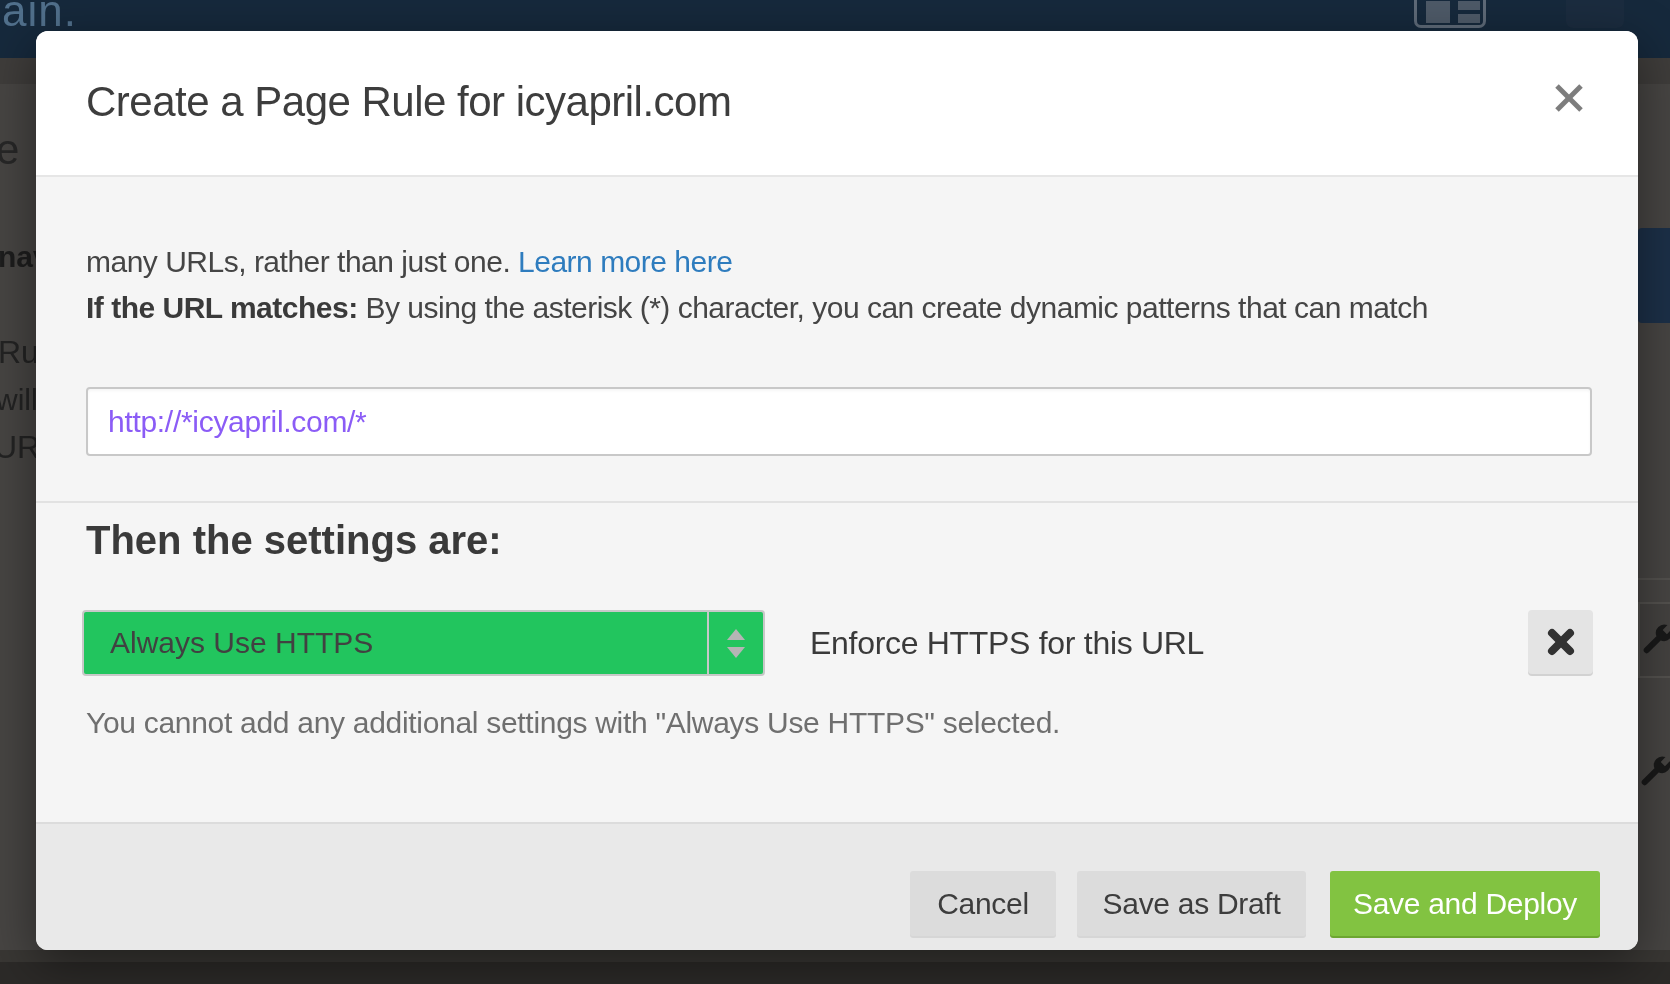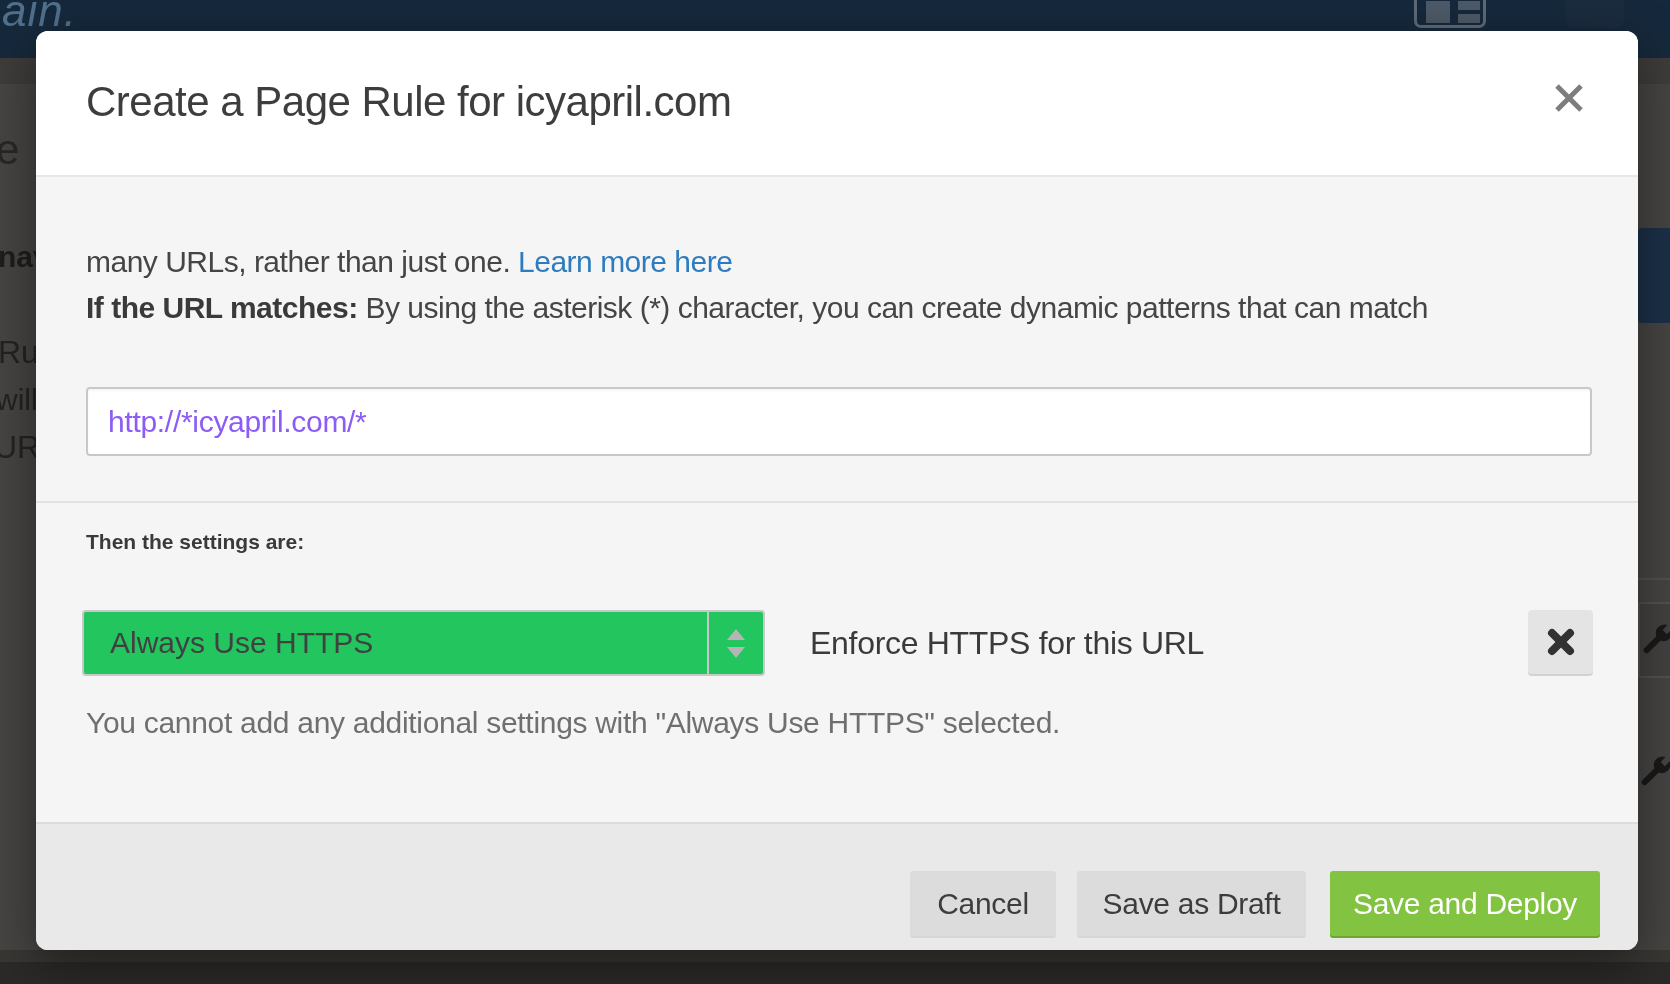--- a/index.html
+++ b/index.html
@@ -1,21 +1,21 @@
 <!DOCTYPE html>
 <html><head>
 <meta charset="utf-8">
 <style>
   * { margin:0; padding:0; box-sizing:border-box; }
   html,body { width:1670px; height:984px; overflow:hidden; }
   body { font-family:"Liberation Sans", sans-serif; position:relative; background:#474543; }
 
   
   .backdrop { position:absolute; inset:0; background:#474543; }
-  .navbar { position:absolute; left:0; top:0; width:1670px; height:58px; background:#16293c; overflow:hidden;font-style:italic; }
+  .navbar { position:absolute; left:0; top:0; width:1670px; height:58px; background:#16293c; overflow:hidden; }
   .navbar-partial { position:absolute; left:2px; top:-14px; font-size:44px; color:#51708c; letter-spacing:1px; }
   .nav-layout-icon { position:absolute; left:1414px; top:-16px; width:72px; height:44px;
       border:3px solid #5e6a78; border-radius:7px; }
   .nav-layout-icon .sq  { position:absolute; left:9px;  top:14px; width:24px; height:22px; background:#4e5a68; }
   .nav-layout-icon .b1  { position:absolute; left:41px; top:14px; width:22px; height:9px;  background:#4e5a68; }
   .nav-layout-icon .b2  { position:absolute; left:41px; top:27px; width:22px; height:9px;  background:#4e5a68; }
   .nav-ghost-icon { position:absolute; left:1566px; top:-12px; width:58px; height:40px; background:#1b2c3f; border-radius:7px; }
 
   .page-band { position:absolute; left:0; top:58px; width:1670px; height:26px; background:#3f3d3b; }
 
@@ -55,21 +55,21 @@
   .bold-lead { font-weight:700; color:#3a3a3a; }
   .learn-link { color:#2e7cbe; cursor:pointer; }
 
   .url-input { position:absolute; left:50px; top:208px; width:1506px; height:69px; background:#ffffff;
       border:2px solid #c8c8c8; border-radius:4px; padding:0 20px; font-size:30px; color:#8b5cf6;
       font-family:"Liberation Sans", sans-serif; letter-spacing:-0.3px;
       box-shadow:inset 0 2px 3px rgba(0,0,0,.04); }
 
   .section-divider { position:absolute; left:0; top:322px; width:100%; height:2px; background:#e2e2e2; }
 
-  .settings-heading { position:absolute; left:50px; top:351px; font-size:21px; font-weight:700; color:#3a3a3a; }
+  .settings-heading { position:absolute; left:50px; top:339px; font-size:40px; font-weight:700; color:#3a3a3a; }
 
   .setting-row { position:absolute; left:0; top:431px; width:100%; height:66px; }
   .setting-select { position:absolute; left:46px; top:0; width:683px; height:66px; background:#22c55e;
       border:2px solid #c8c8c8; border-radius:4px; cursor:pointer; }
   .setting-select .value { position:absolute; left:26px; top:14px; font-size:30px; color:#414141; }
   .stepper { position:absolute; right:0; top:0; width:56px; height:62px; border-left:2px solid #c8c8c8;
       display:flex; flex-direction:column; align-items:center; justify-content:center; gap:7px; }
   .tri-up   { width:0; height:0; border-left:9px solid transparent; border-right:9px solid transparent; border-bottom:11px solid #b5b5b5; }
   .tri-down { width:0; height:0; border-left:9px solid transparent; border-right:9px solid transparent; border-top:11px solid #b5b5b5; }
 

